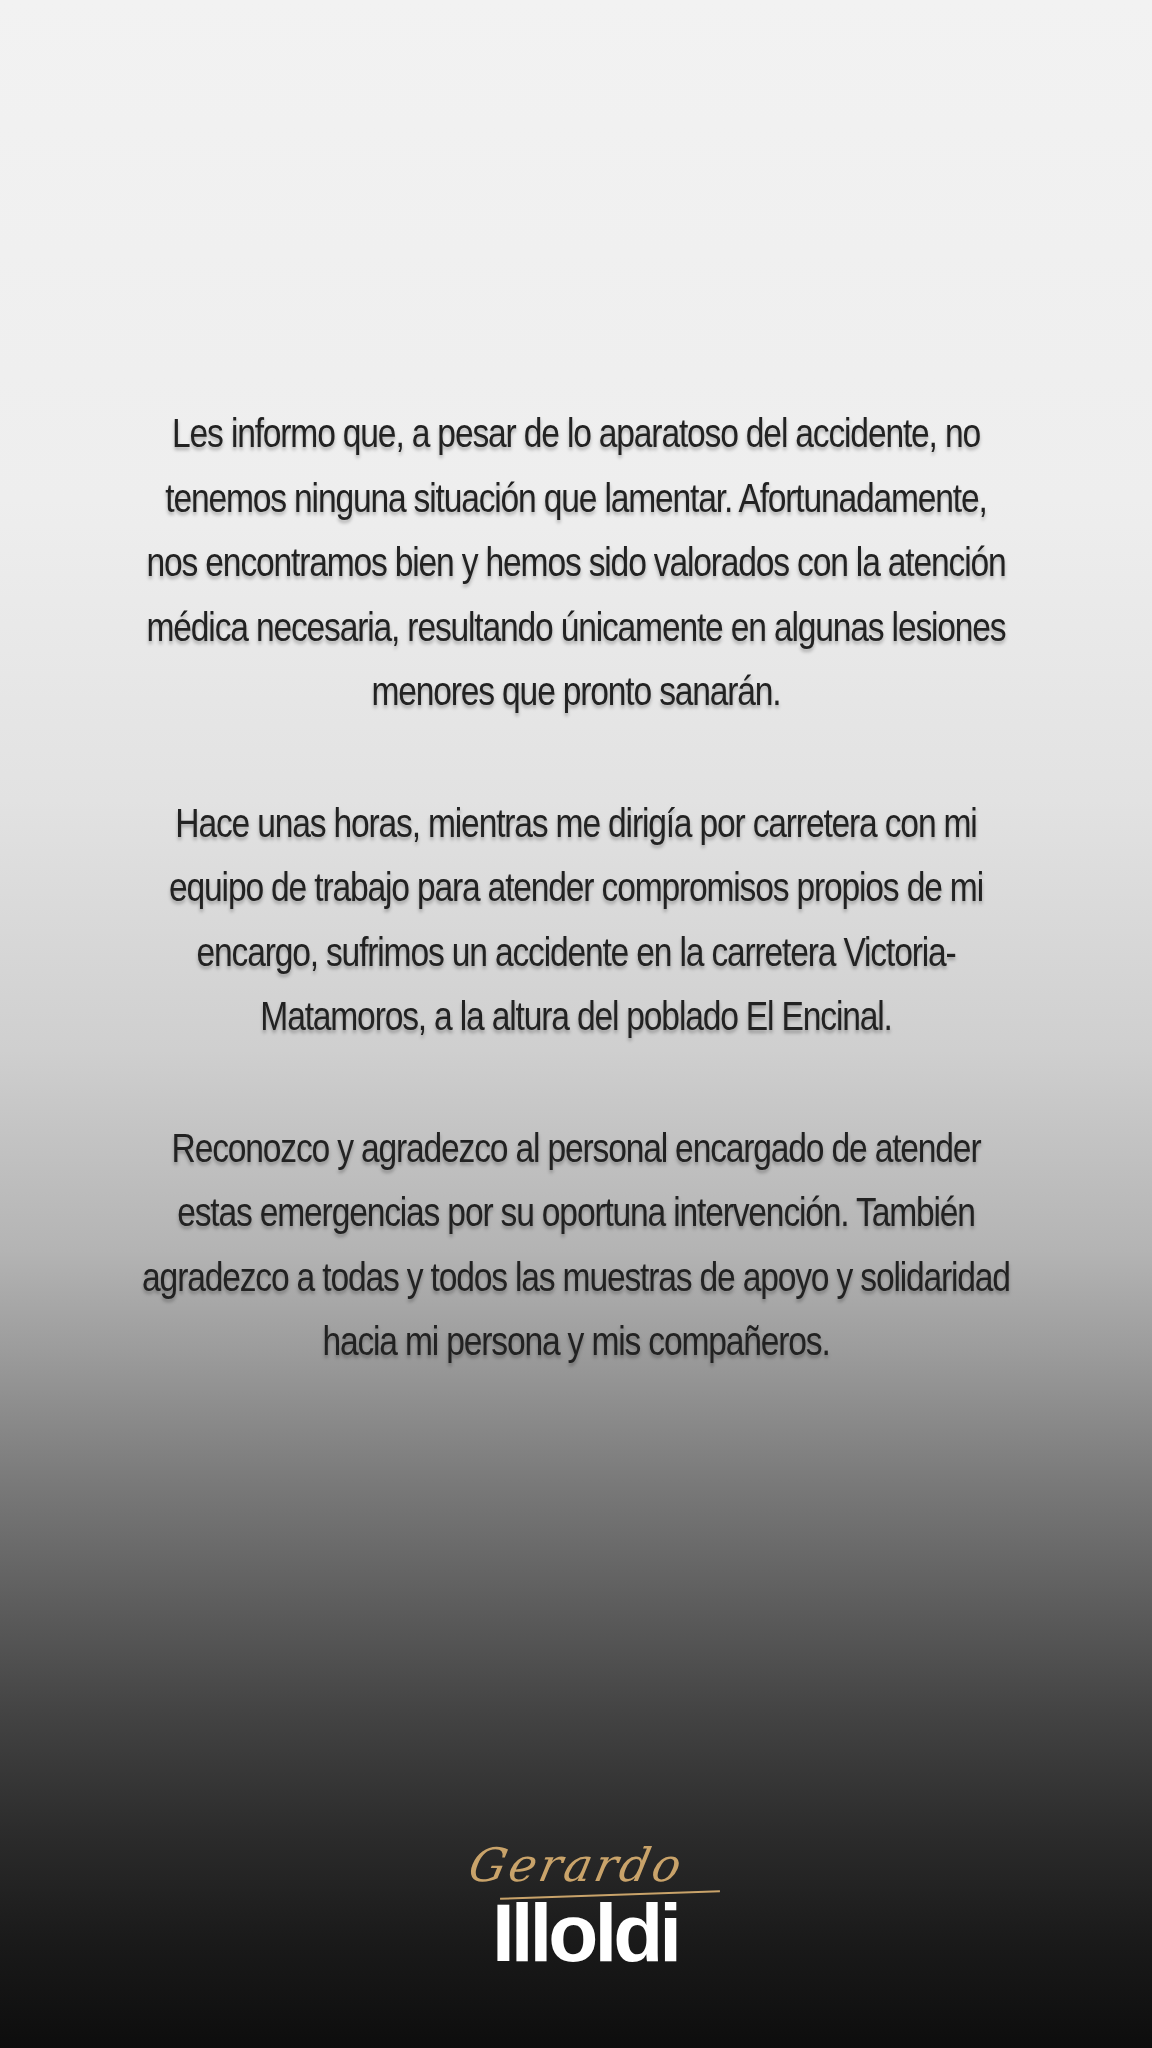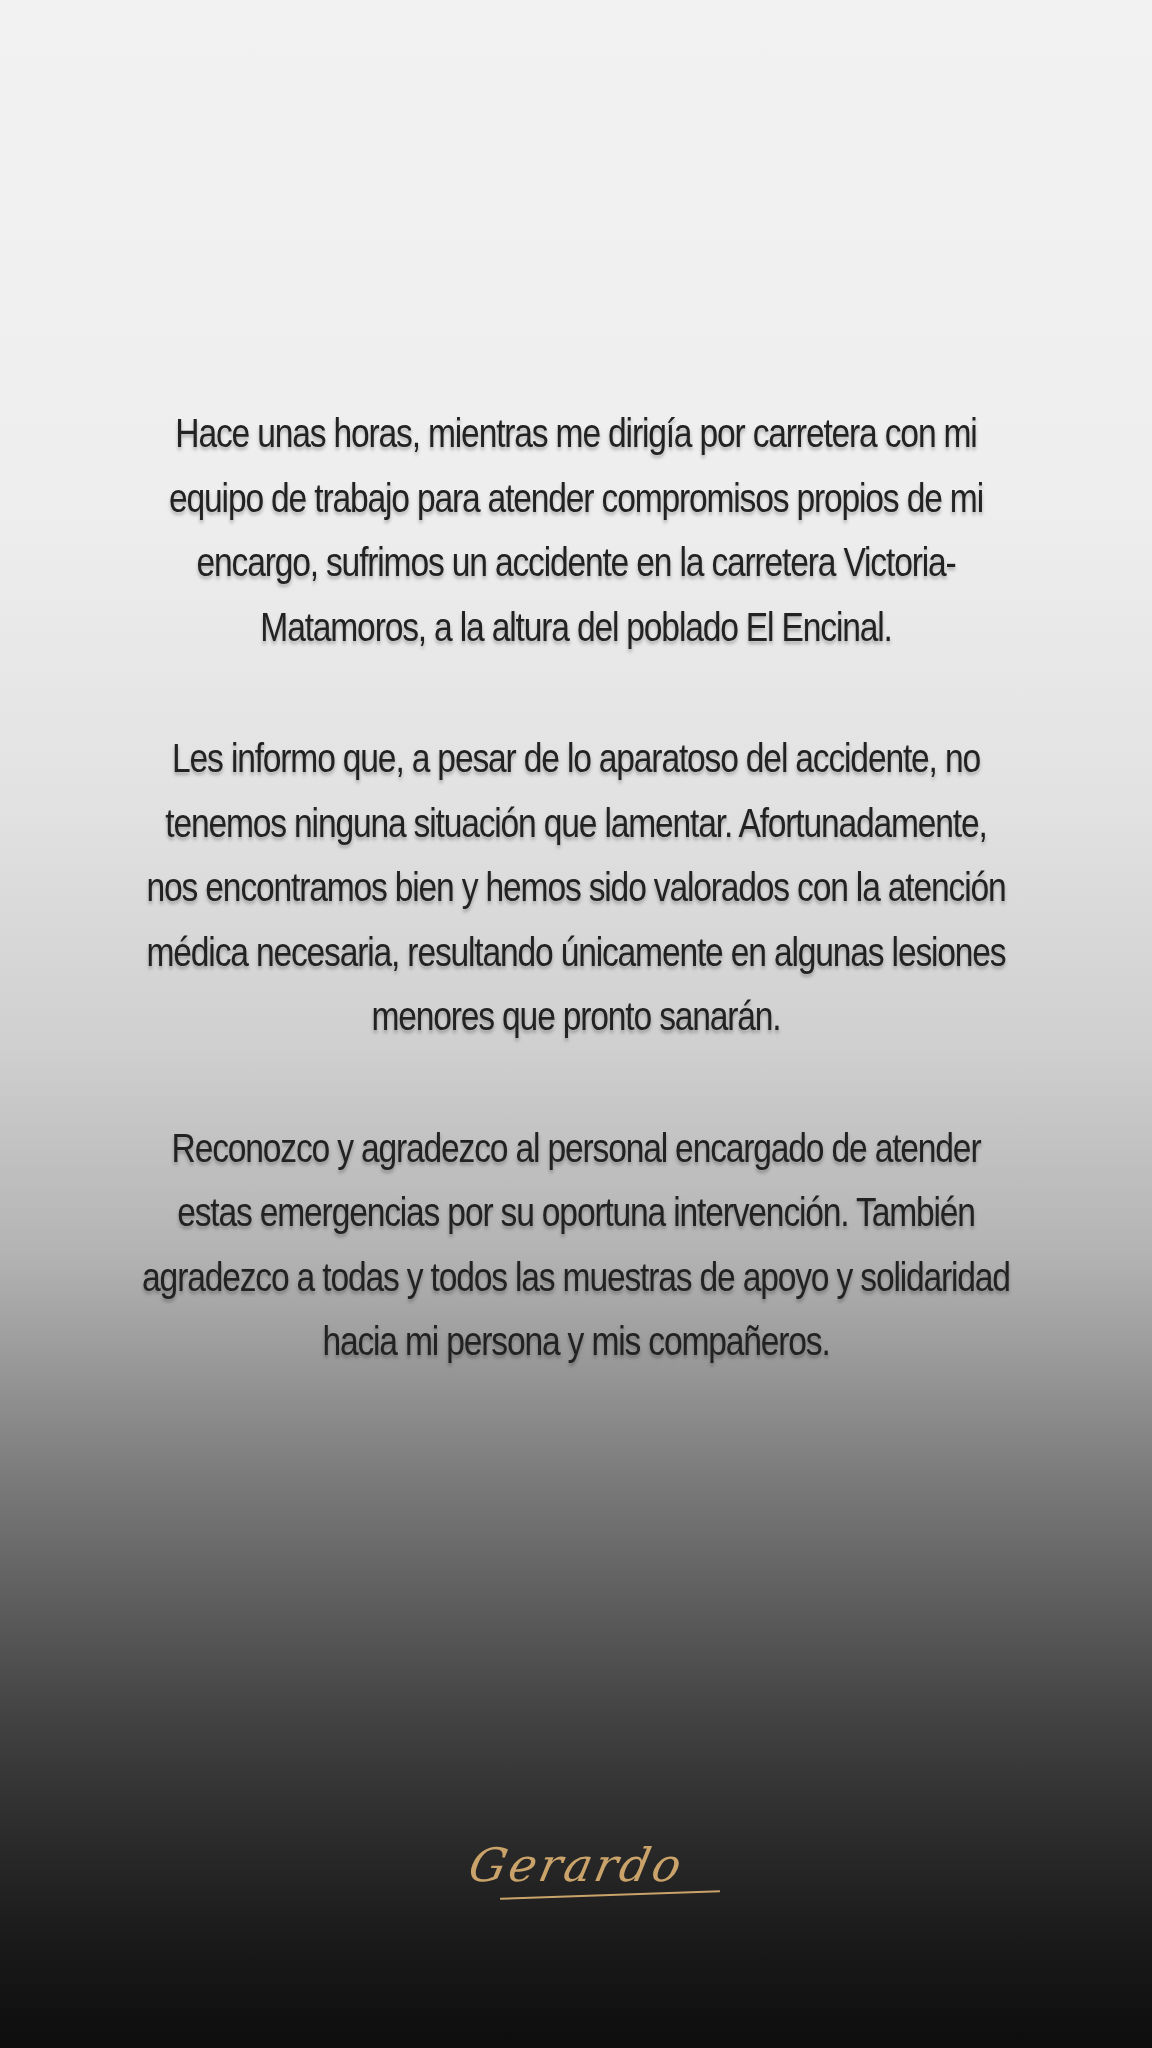--- a/index.html
+++ b/index.html
@@ -82,36 +82,37 @@
     letter-spacing: -4px;
     color: #ffffff;
     line-height: 1;
   }
 </style>
 </head>
 <body>
 
 <div class="statement">
   <div class="para">
-    <span class="line">Hace unas horas, mientras me dirigía por carretera con mi</span>
-    <span class="line">equipo de trabajo para atender compromisos propios de mi</span>
-    <span class="line">encargo, sufrimos un accidente en la carretera Victoria-</span>
-    <span class="line">Matamoros, a la altura del poblado El Encinal.</span>
-  </div>
-  <div class="para">
     <span class="line">Les informo que, a pesar de lo aparatoso del accidente, no</span>
     <span class="line">tenemos ninguna situación que lamentar. Afortunadamente,</span>
     <span class="line">nos encontramos bien y hemos sido valorados con la atención</span>
     <span class="line">médica necesaria, resultando únicamente en algunas lesiones</span>
     <span class="line">menores que pronto sanarán.</span>
+  </div>
+  <div class="para">
+    <span class="line">Hace unas horas, mientras me dirigía por carretera con mi</span>
+    <span class="line">equipo de trabajo para atender compromisos propios de mi</span>
+    <span class="line">encargo, sufrimos un accidente en la carretera Victoria-</span>
+    <span class="line">Matamoros, a la altura del poblado El Encinal.</span>
   </div>
   <div class="para">
     <span class="line">Reconozco y agradezco al personal encargado de atender</span>
     <span class="line">estas emergencias por su oportuna intervención. También</span>
     <span class="line">agradezco a todas y todos las muestras de apoyo y solidaridad</span>
     <span class="line">hacia mi persona y mis compañeros.</span>
   </div>
 </div>
 
 <div class="signature">
   <span class="sig-script">Gerardo</span>
   <span class="sig-underline"></span>
+  <span class="sig-name">Illoldi</span>
 </div>
 
 </body></html>

